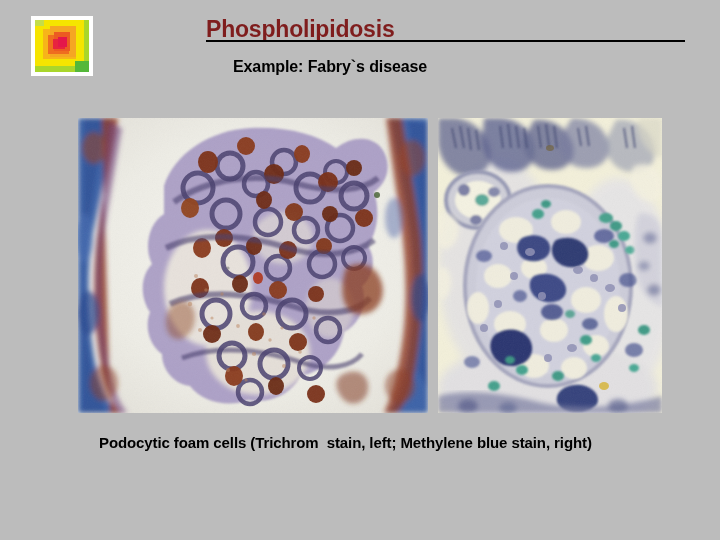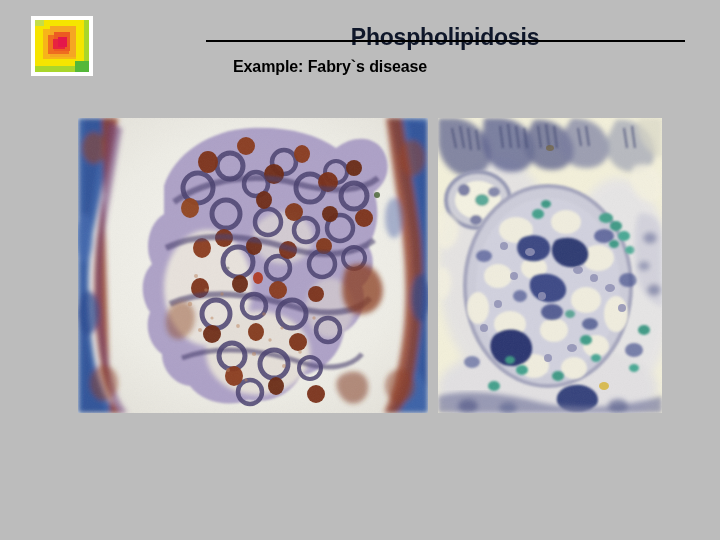--- a/index.html
+++ b/index.html
@@ -50,26 +50,26 @@
   .lg7 { left: 19px; top: 12px; width: 16px; height: 19px; background: #ec5a22; }
   .lg8 { left: 18px; top: 19px; width: 12px; height: 10px; background: #e8233f; }
   .lg9 { left: 23px; top: 17px; width: 9px;  height: 10px; background: #e4174a; }
   .lgA { left: 40px; top: 41px; width: 14px; height: 11px; background: #54b83a; }
   .lgB { left: 0;    top: 0;    width: 11px; height: 9px;  background: #c4dd4a; }
 
   
   .title {
     position: absolute;
     left: 206px;
-    top: 24px;
+    top: 16px;
     width: 478px;
-    text-align: center;
+    text-align: left;
     font-size: 23px;
     font-weight: bold;
-    color: #0f172a;
+    color: #7f1d1d;
     letter-spacing: -0.2px;
     line-height: 26px;
   }
   .title-rule {
     position: absolute;
     left: 206px;
     top: 40px;
     width: 479px;
     height: 2px;
     background: #000000;
@@ -452,14 +452,15 @@
         <path d="M0,150 C10,146 16,158 12,172 C8,184 0,186 0,174 Z"></path>
       </g>
 
       <ellipse cx="166" cy="268" rx="5" ry="4" fill="#d6b43a" opacity="0.85"></ellipse>
       <ellipse cx="112" cy="30" rx="4" ry="3" fill="#6d5a2c" opacity="0.6"></ellipse>
 
       <rect width="224" height="295" filter="url(#grainR)" opacity="0.4"></rect>
     </svg>
   </div>
 
+  <div class="caption">Podocytic foam cells (Trichrom  stain, left; Methylene blue stain, right)</div>
 
 </div>
 
 </body></html>

